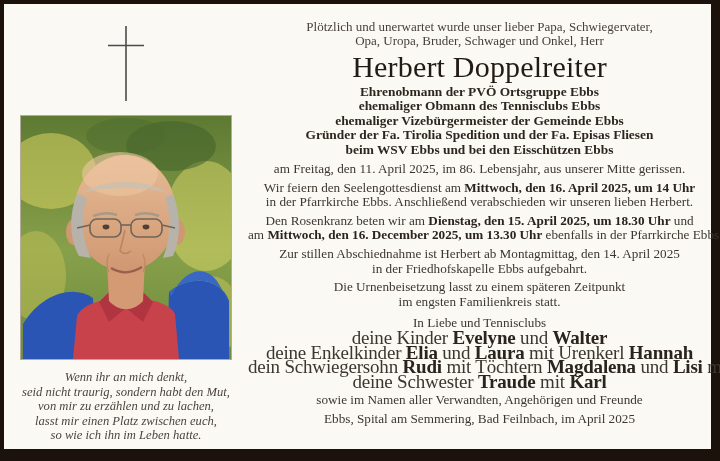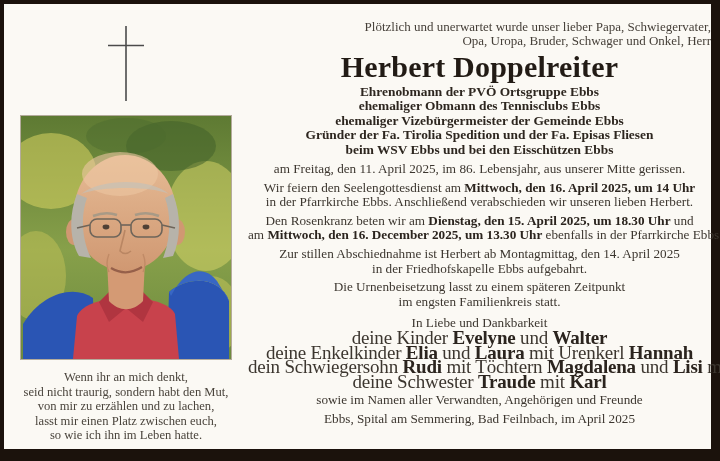--- a/index.html
+++ b/index.html
@@ -5,29 +5,29 @@
   html,body{margin:0;padding:0;background:#2a2a2a;}
   .page{position:relative;width:720px;height:461px;background:#1b120c;overflow:hidden;
         font-family:"Liberation Serif","DejaVu Serif",serif;}
   .sheet{position:absolute;left:4px;top:4px;right:9px;bottom:12px;background:#fbf9f4;}
   
   .left-col{position:absolute;left:0;top:0;width:244px;height:100%;
             display:flex;flex-direction:column;align-items:center;}
   .cross{margin-top:21px;}
   .photo-frame{margin-top:12px;width:212px;height:245px;border:1px solid #b4ab9c;
                box-sizing:border-box;overflow:hidden;}
-  .poem{margin-top:10px;text-align:center;color:#4a443c;
+  .poem{margin-top:10px;text-align:center;font-style:italic;color:#4a443c;
         font-size:12.6px;line-height:14.6px;}
   
   .right-col{position:absolute;left:244px;right:0;top:0;bottom:0;
              text-align:center;padding-top:16px;color:#3c362f;}
   .group{margin:0;}
   .line{white-space:nowrap;}
-  .intro{font-size:13px;line-height:14px;color:#453f38;text-align:right;}
-  .name{font-size:30px;line-height:34px;font-weight:bold;color:#221b15;
+  .intro{font-size:13px;line-height:14px;color:#453f38;}
+  .name{font-size:30px;line-height:34px;font-weight:normal;color:#221b15;
         margin-top:2px;letter-spacing:.2px;}
   .titles{font-size:13.4px;line-height:14.4px;font-weight:bold;color:#2d261f;margin-top:1px;font-family:Liberation Serif, serif;}
   .para{font-size:13.2px;line-height:14.6px;margin-top:4px;text-align:center;}
   .first{margin-top:5px;}
   .gap{margin-top:7px;}
   .family{font-size:19px;line-height:14.6px;letter-spacing:-0.2px;}
   .b{font-weight:bold;color:#2b241e;}
 </style>
 </head>
 <body>
@@ -145,21 +145,21 @@
         </div>
         <div class="group para">
           <div class="line">Zur stillen Abschiednahme ist Herbert ab Montagmittag, den 14. April 2025</div>
           <div class="line">in der Friedhofskapelle Ebbs aufgebahrt.</div>
         </div>
         <div class="group para">
           <div class="line">Die Urnenbeisetzung lasst zu einem späteren Zeitpunkt</div>
           <div class="line">im engsten Familienkreis statt.</div>
         </div>
         <div class="group para gap">
-          <div class="line">In Liebe und Dankbarkeit</div>
+          <div class="line">In Liebe und Tennisclubs</div>
         </div>
         <div class="group family">
           <div class="line">deine Kinder <span class="b">Evelyne</span> und <span class="b">Walter</span></div>
           <div class="line">deine Enkelkinder <span class="b">Elia</span> und <span class="b">Laura</span> mit Urenkerl <span class="b">Hannah</span></div>
           <div class="line">dein Schwiegersohn <span class="b">Rudi</span> mit Töchtern <span class="b">Magdalena</span> und <span class="b">Lisi</span> mit <span class="b">David</span> und <span class="b">Antonia</span></div>
           <div class="line">deine Schwester <span class="b">Traude</span> mit <span class="b">Karl</span></div>
         </div>
         <div class="group para">
           <div class="line">sowie im Namen aller Verwandten, Angehörigen und Freunde</div>
         </div>

